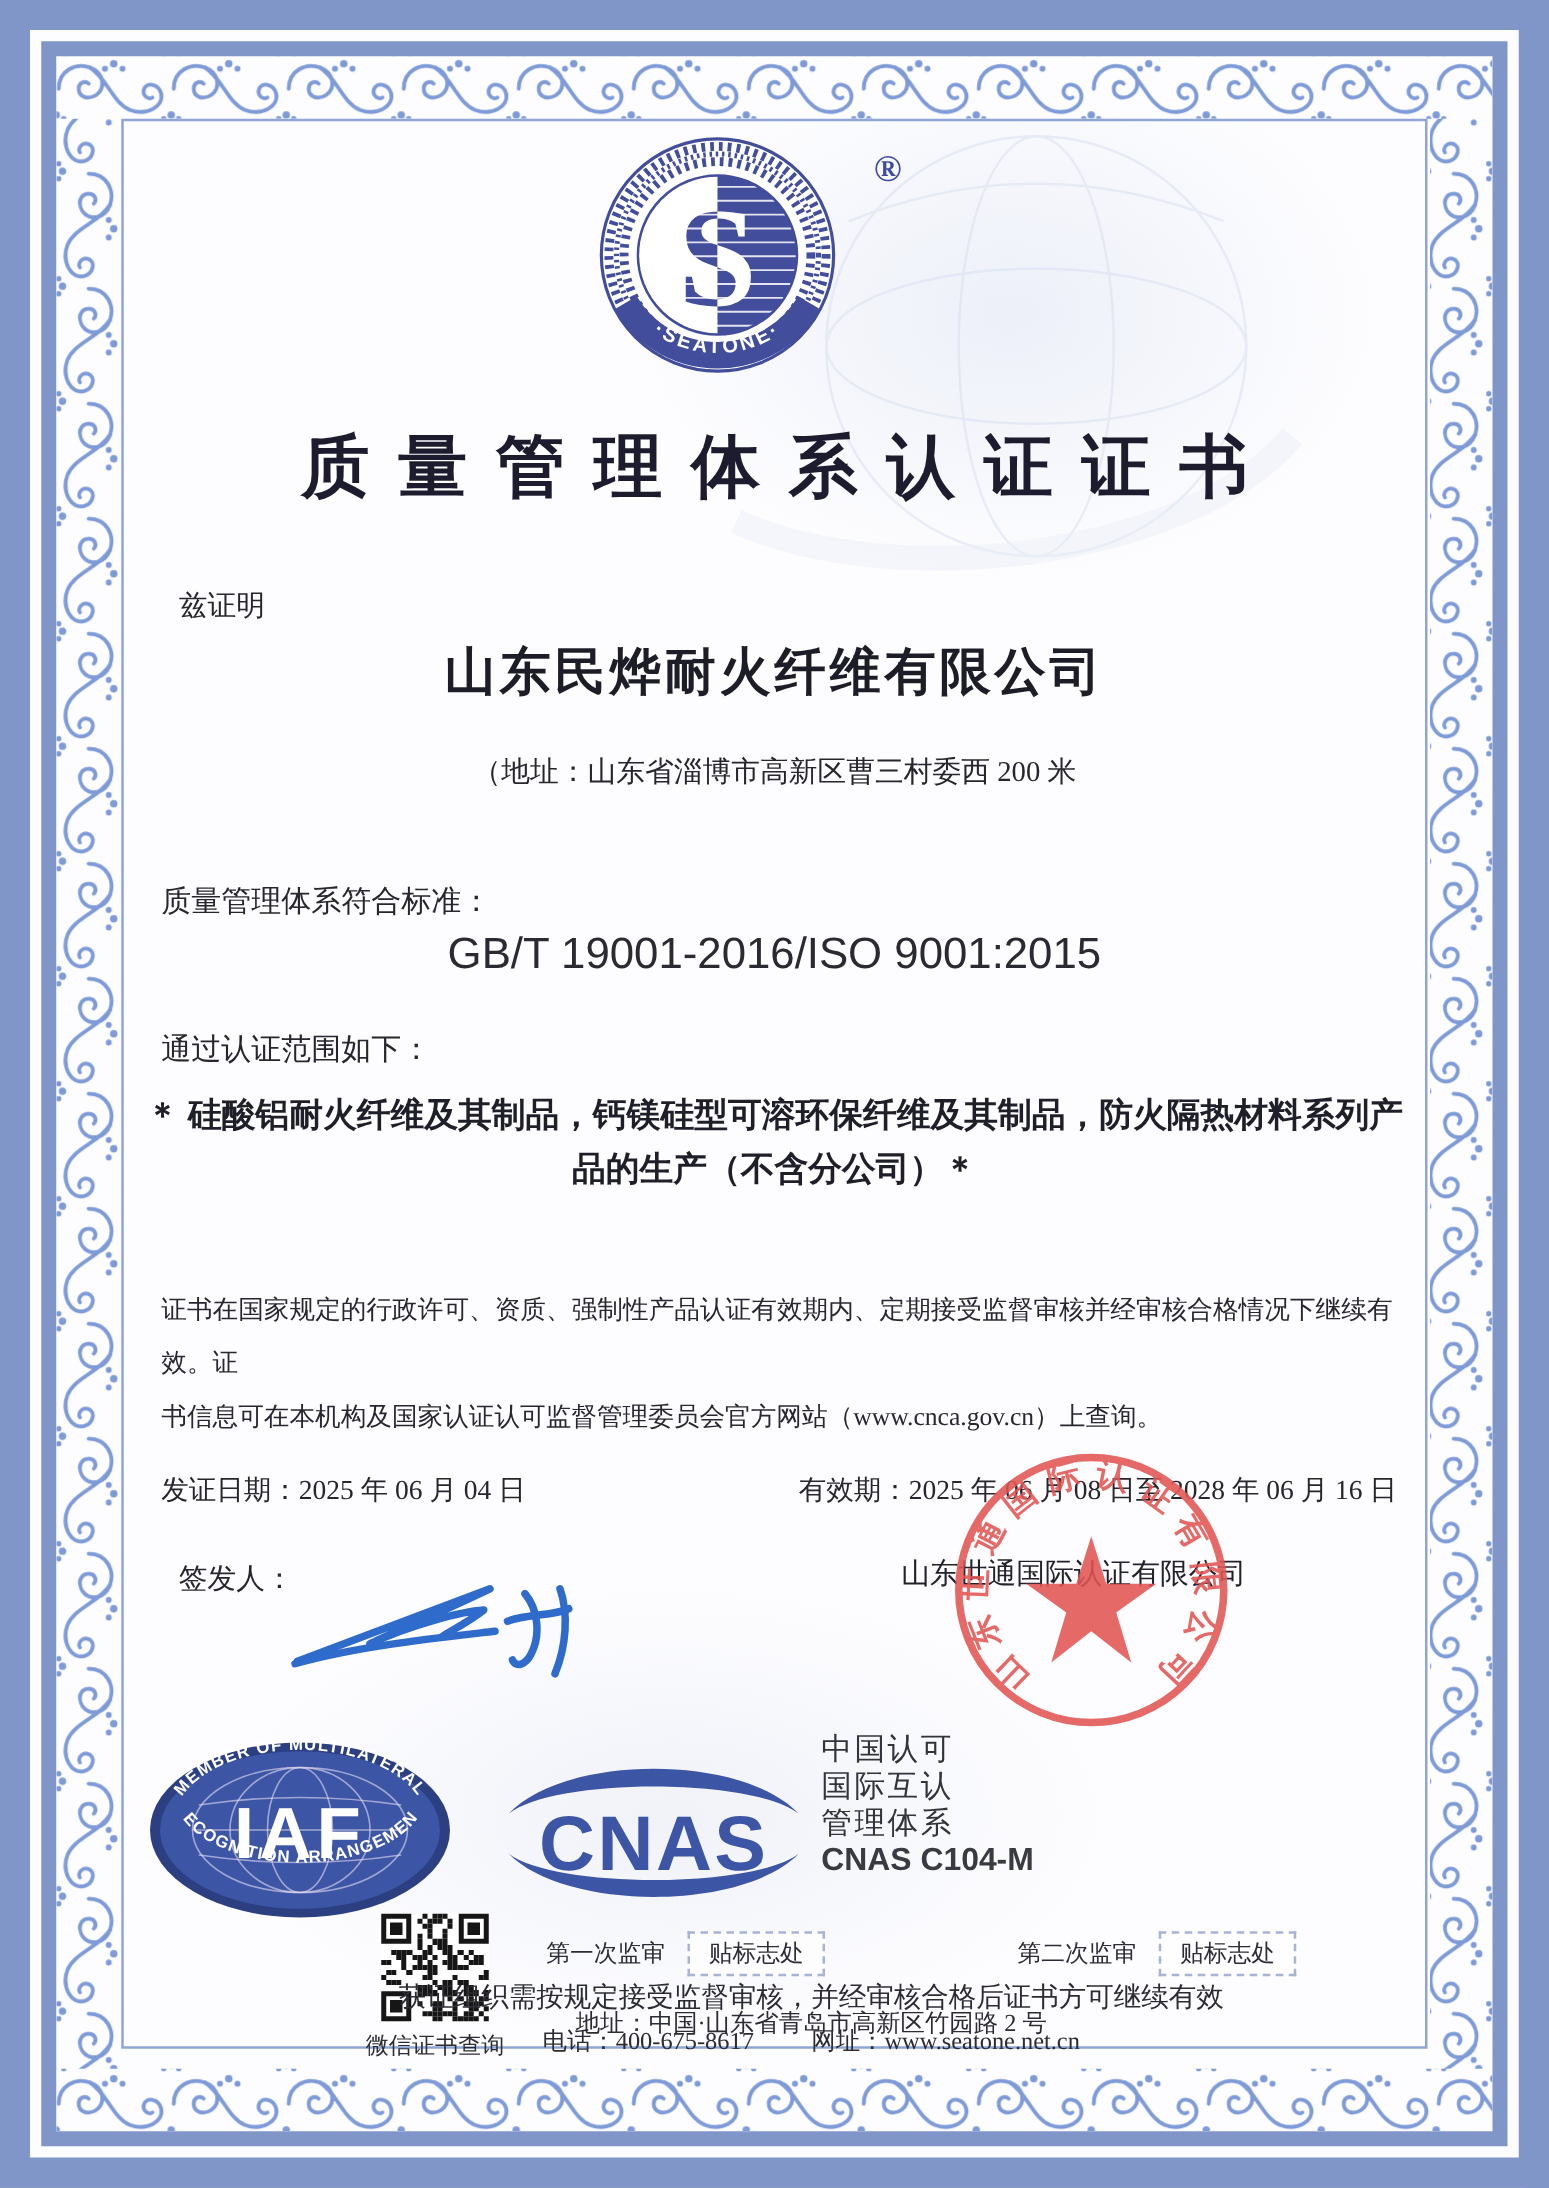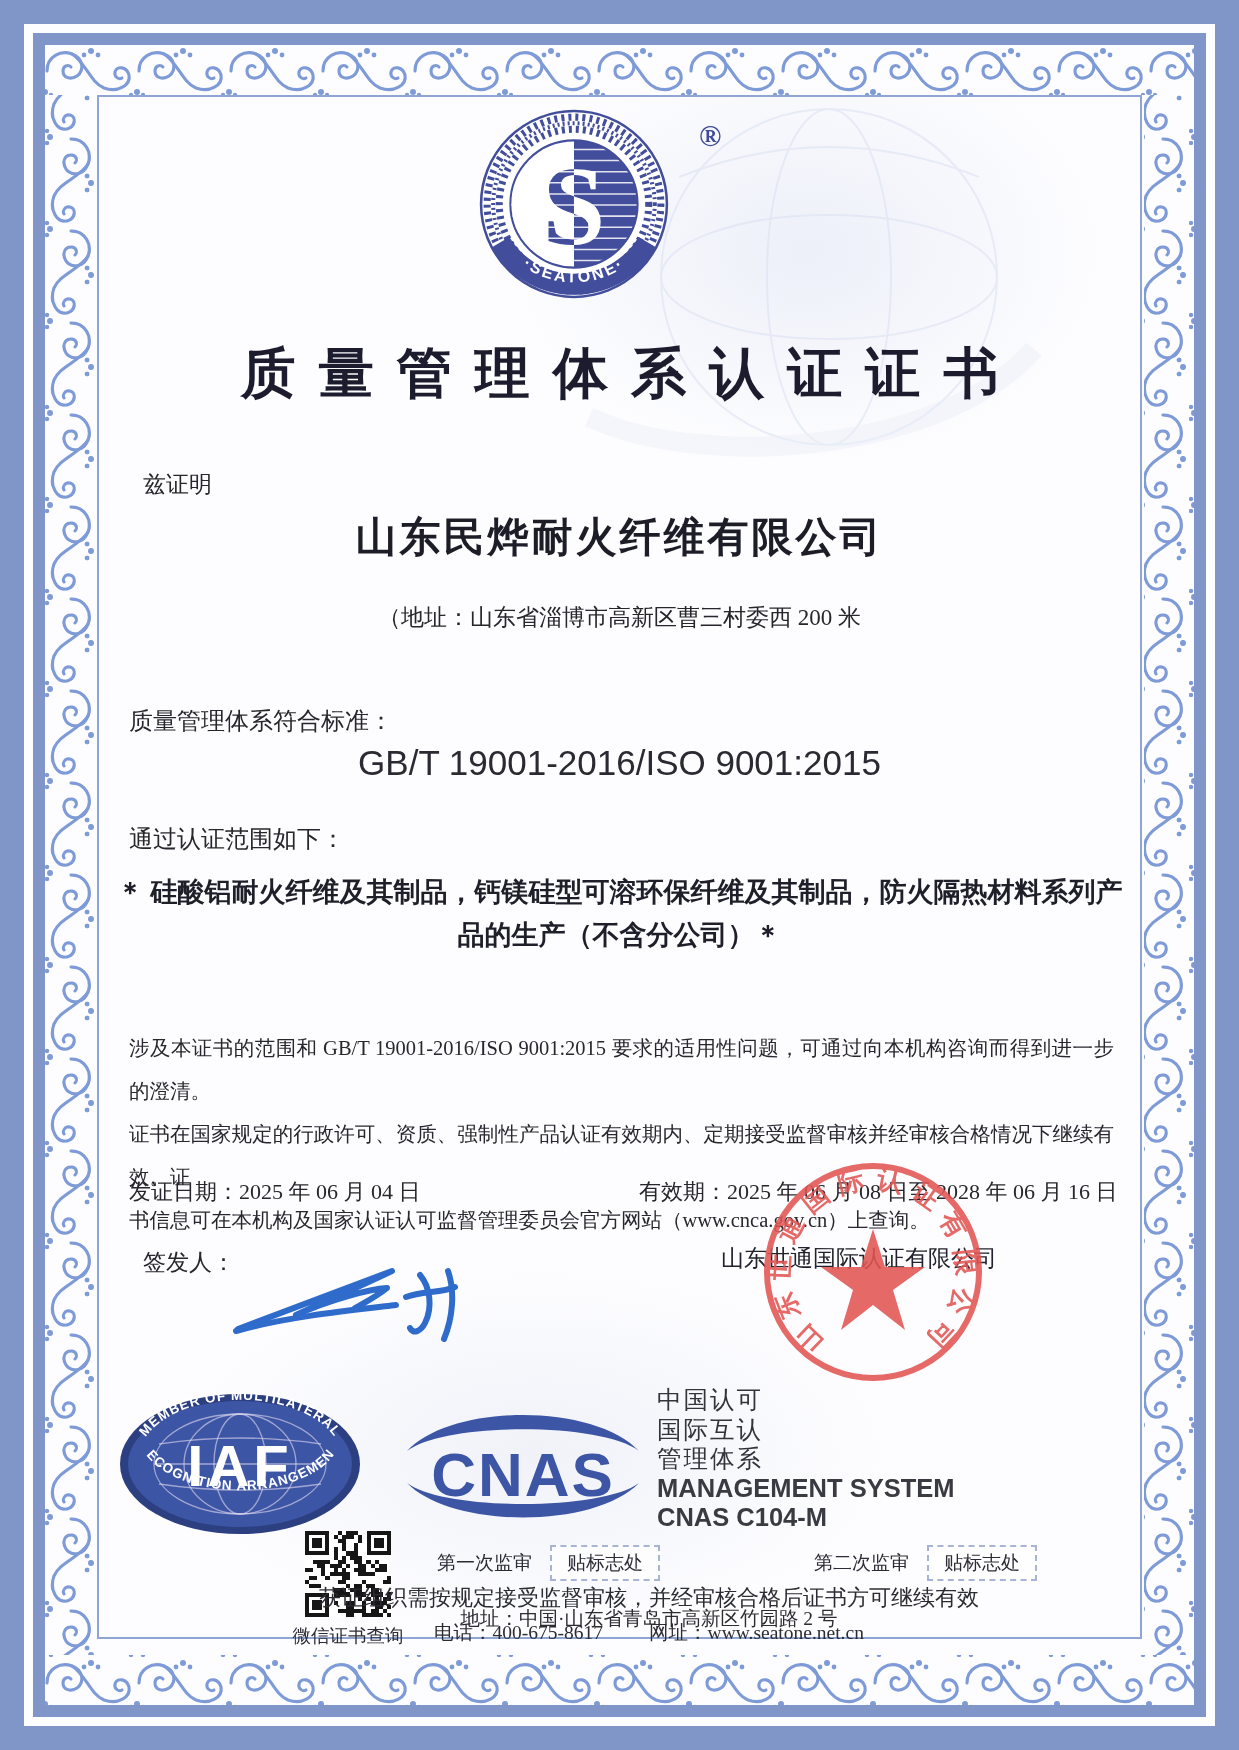--- a/index.html
+++ b/index.html
@@ -177,21 +177,20 @@
     <div class="abs" id="stdlabel">质量管理体系符合标准：</div>
     <div class="abs" id="standard">GB/T 19001-2016/ISO 9001:2015</div>
 
     <div class="abs" id="scopelabel">通过认证范围如下：</div>
     <div class="abs" id="scope">
       <div>＊ 硅酸铝耐火纤维及其制品，钙镁硅型可溶环保纤维及其制品，防火隔热材料系列产</div>
       <div>品的生产（不含分公司）＊</div>
     </div>
 
     <div class="abs" id="notes">
-      <div>涉及本证书的范围和 GB/T 19001-2016/ISO 9001:2015 要求的适用性问题，可通过向本机构咨询而得到进一步的澄清。</div>
       <div>证书在国家规定的行政许可、资质、强制性产品认证有效期内、定期接受监督审核并经审核合格情况下继续有效。证</div>
       <div>书信息可在本机构及国家认证认可监督管理委员会官方网站（www.cnca.gov.cn）上查询。</div>
     </div>
 
     <div class="abs" id="issue">
       <span>发证日期：</span><span>2025 年 06 月 04 日</span>
     </div>
     <div class="abs" id="valid">
       <span>有效期：</span><span>2025 年 06 月 08 日至 2028 年 06 月 16 日</span>
     </div>
@@ -244,21 +243,20 @@
     <svg class="abs" id="cnas" width="252" height="132" viewBox="0 0 252 132">
       <path d="M10,52 C55,4 197,4 242,52 C205,23 47,23 10,52 Z" fill="#3d55a5"></path>
       <text x="126" y="97" text-anchor="middle" font-family="Liberation Sans, sans-serif" font-size="62" font-weight="bold" fill="#3d55a5" letter-spacing="2">CNAS</text>
       <path d="M242,84 C197,130 55,130 10,84 C47,112 205,112 242,84 Z" fill="#3d55a5"></path>
     </svg>
 
     <div class="abs" id="accred">
       <div class="accred-cn">中国认可</div>
       <div class="accred-cn">国际互认</div>
       <div class="accred-cn">管理体系</div>
-      <div class="accred-en">MANAGEMENT SYSTEM</div>
       <div class="accred-en">CNAS C104-M</div>
     </div>
 
     <div class="qr-code">
       <div class="qr-finder" id="qf-tl"></div>
       <div class="qr-finder" id="qf-tr"></div>
       <div class="qr-finder" id="qf-bl"></div>
     <div class="qm" style="left: 38.0952%; top: 0%; width: 4.7619%; height: 4.7619%;"></div>
         <div class="qm" style="left: 47.619%; top: 0%; width: 4.7619%; height: 4.7619%;"></div>
         <div class="qm" style="left: 52.381%; top: 0%; width: 4.7619%; height: 4.7619%;"></div>

